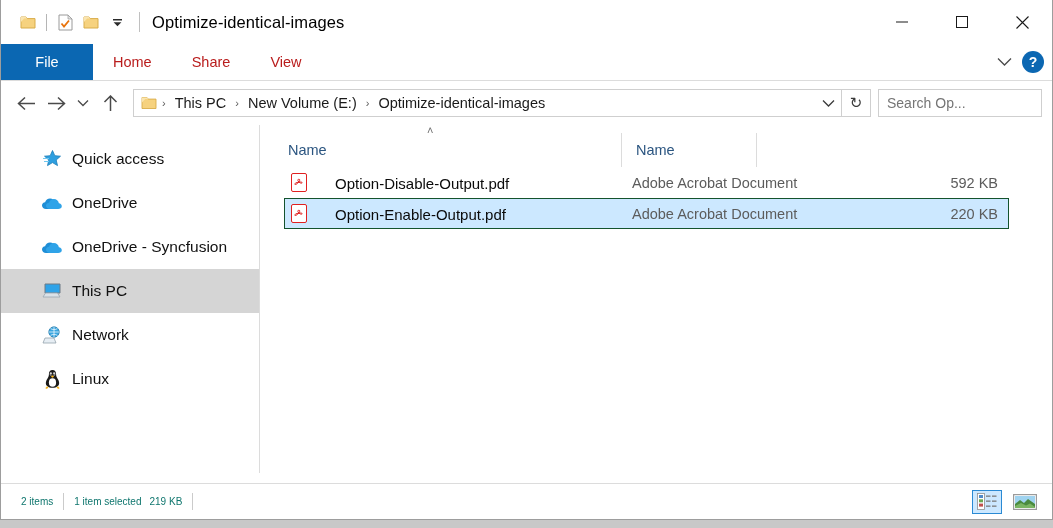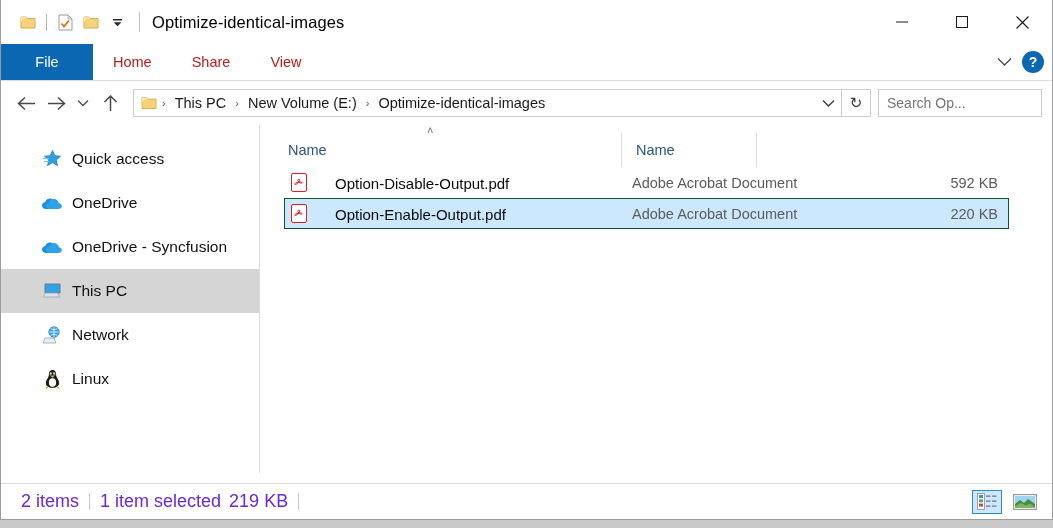--- a/index.html
+++ b/index.html
@@ -344,22 +344,22 @@
     align-items: center;
     box-sizing: border-box;
   }
   .status-sep {
     width: 1px;
     height: 17px;
     background: #cbcbcb;
     margin: 0 10px;
   }
   .status-txt {
-    font-size: 18px;
-    color: #6d28d9;
+    font-size: 10px;
+    color: #0f766e;
     white-space: nowrap;
   }
   .status-left { display: flex; align-items: center; padding-left: 20px; }
   .view-btns {
     position: absolute;
     right: 12px;
     display: flex;
     align-items: center;
     gap: 8px;
   }

